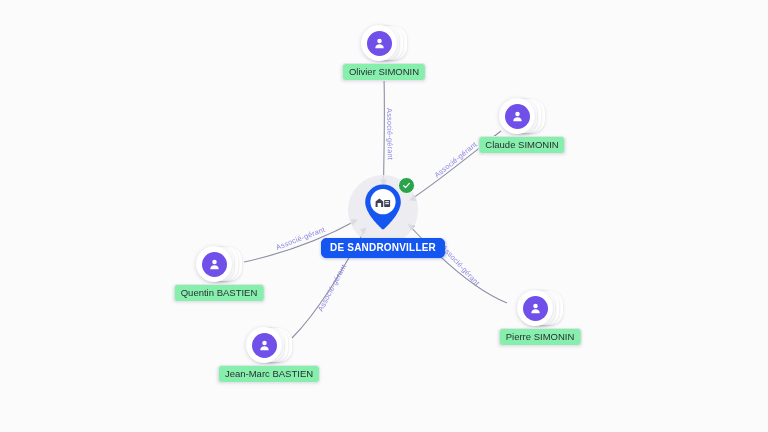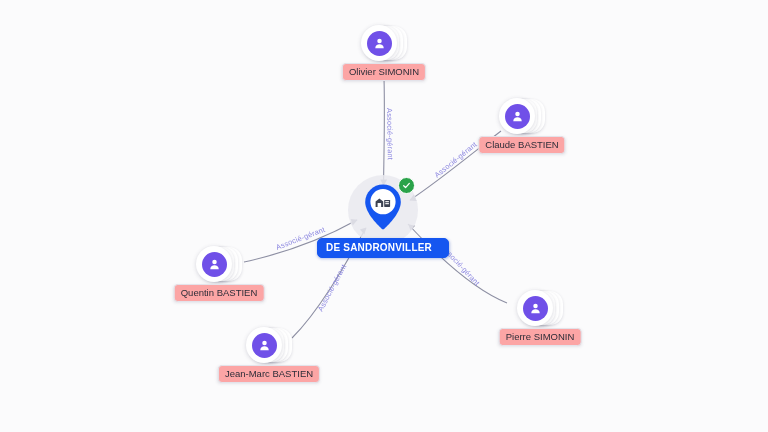--- a/index.html
+++ b/index.html
@@ -85,21 +85,21 @@
     display: flex;
     align-items: center;
     justify-content: center;
   }
   .avatar-circle svg { display: block; }
   .node-label {
     position: absolute;
     left: 50%;
     transform: translateX(-50%);
     white-space: nowrap;
-    background: #fca5a5;
+    background: #86efac;
     border: 1px solid #e3e3ea;
     border-radius: 4px;
     padding: 2px 6px 3px 6px;
     font-size: 9.5px;
     color: #2d2d38;
     box-shadow: 0 1px 3px rgba(70,70,100,0.13);
     font-family: "Liberation Sans", sans-serif;
   }
   .person-label { top: 40px; }
   
@@ -140,21 +140,21 @@
   }
   .company-label {
     position: absolute;
     left: 50%;
     top: 63px;
     transform: translateX(-50%);
     white-space: nowrap;
     background: #1556f0;
     border: 1px solid #1556f0;
     border-radius: 5px;
-    padding: 3px 16px 4px 8px;
+    padding: 3px 8px 4px 8px;
     font-size: 10px;
     font-weight: bold;
     color: #ffffff;
     letter-spacing: 0.2px;
     box-shadow: 0 1px 3px rgba(20,60,180,0.3);
     font-family: "Liberation Sans", sans-serif;
   }
 </style>
 </head>
 <body>
@@ -218,21 +218,21 @@
       <div class="stack-card c1"></div>
       <div class="stack-front">
         <div class="avatar-circle">
           <svg width="15" height="15" viewBox="0 0 24 24">
               <circle cx="12" cy="8" r="3.6" fill="#fff"></circle>
               <path d="M5.2 19.5c0-3.9 3.1-6.2 6.8-6.2s6.8 2.3 6.8 6.2z" fill="#fff"></path>
             </svg>
         </div>
       </div>
     </div>
-    <div class="node-label person-label">Claude BASTIEN</div>
+    <div class="node-label person-label">Claude SIMONIN</div>
   </div>
 
   <div class="node" style="left:219px; top:264px;">
     <div class="person-stack">
       <div class="stack-card c3"></div>
       <div class="stack-card c2"></div>
       <div class="stack-card c1"></div>
       <div class="stack-front">
         <div class="avatar-circle">
           <svg width="15" height="15" viewBox="0 0 24 24">

